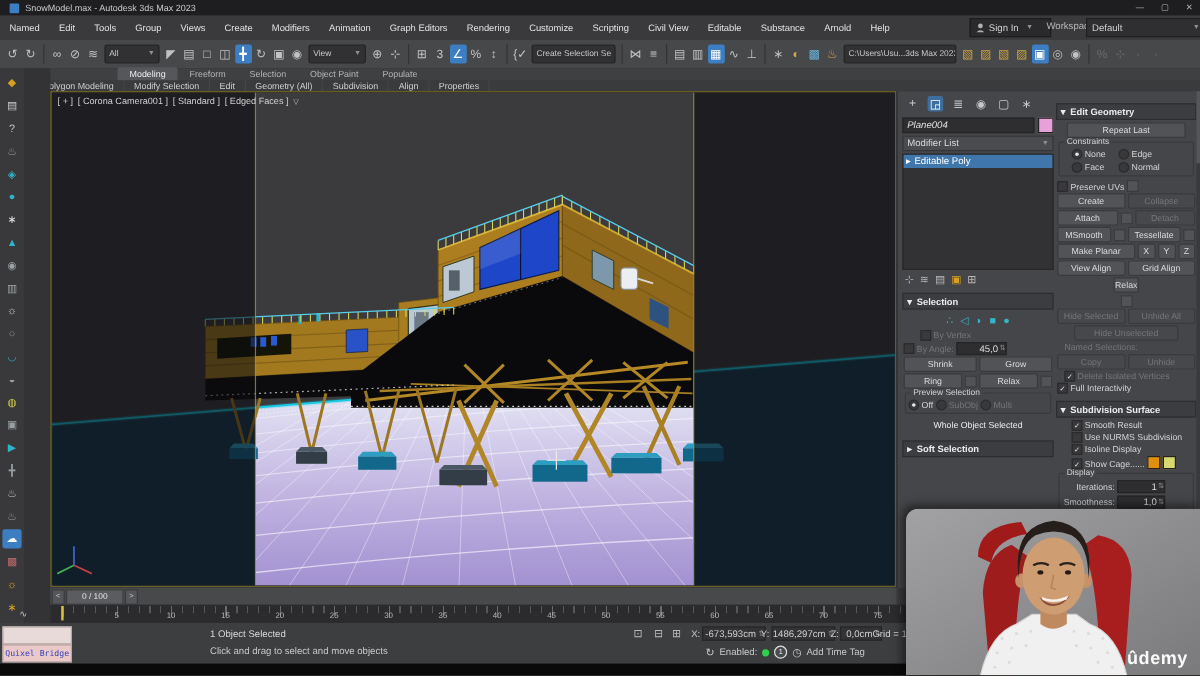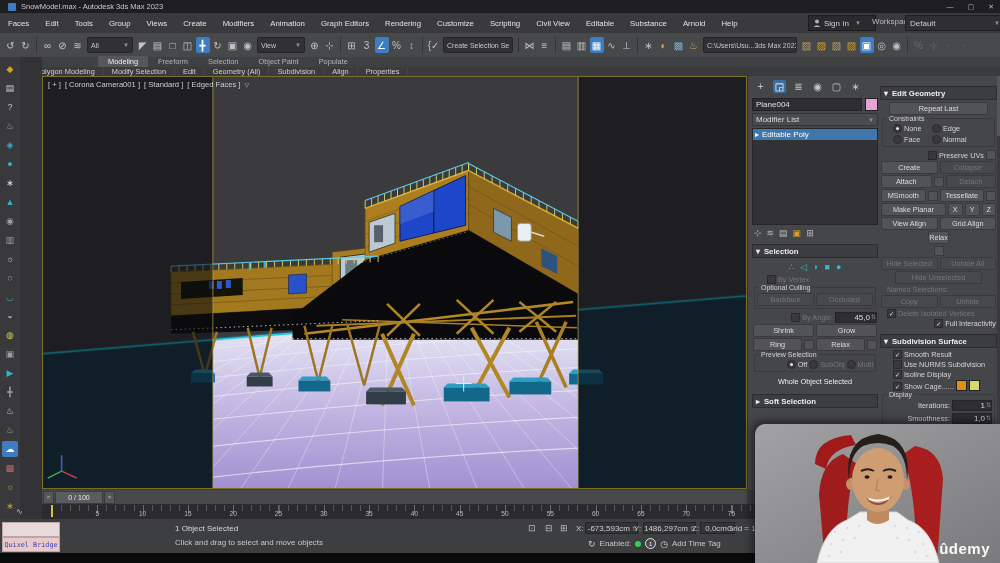--- a/index.html
+++ b/index.html
@@ -47,31 +47,31 @@
   
   #panel{left:747px;top:76px;width:253px;height:414px;background:#454649;border-left:1px solid #2e2e30;}
   #pcol1{position:absolute;left:4px;top:2px;width:126px;}
   #pcol2{position:absolute;left:132px;top:2px;width:117px;}
   #pscroll{position:absolute;right:0;top:0;width:4px;height:414px;background:#3a3a3c;}
   #pscroll div{width:4px;height:60px;background:#55565a;}
   .ptabs{display:flex;gap:6px;padding:2px 2px 4px 2px;}
   .ptab{width:13px;height:13px;display:flex;align-items:center;justify-content:center;color:#c6c6c8;font-size:10px;border-radius:2px;}
   .ptab.hl{background:#3d6f9e;color:#fff;}
   .namerow{display:flex;align-items:center;gap:3px;margin:1px 0;}
-  .namefield{flex:1;height:11px;background:#2e2e30;border:1px solid #242426;color:#e0e0e2;display:flex;align-items:center;padding:0 3px;}
+  .namefield{flex:1;height:11px;background:#2e2e30;border:1px solid #242426;color:#e0e0e2;display:flex;align-items:center;padding:0 3px;font-style:italic;}
   .swatch{width:11px;height:11px;border:1px solid #222;}
   .dd{height:11px;background:#4a4b4e;border:1px solid #353537;display:flex;align-items:center;justify-content:space-between;padding:0 3px;margin:2px 0;color:#dadadc;}
   #stackbox{height:95px;background:#323234;border:1px solid #272729;margin:1px 0;}
   #stackrow{height:11px;background:#3f76ab;color:#fff;display:flex;align-items:center;gap:3px;padding:0 2px;}
   #stacktools{display:flex;gap:5px;justify-content:flex-start;padding:2px;color:#b8b8ba;font-size:9px;}
   .rollout{margin-top:4px;}
   .rhead{height:12px;background:#3c3d40;border:1px solid #2d2d2f;display:flex;align-items:center;gap:4px;
          font-weight:bold;color:#ececee;font-size:7.8px;padding:0 3px;}
   .rbody{padding:2px 1px;display:flex;flex-direction:column;gap:1px;}
-  .row{display:flex;align-items:center;gap:2px;justify-content:flex-end;}
+  .row{display:flex;align-items:center;gap:2px;justify-content:flex-start;}
   .row.left{justify-content:flex-start;align-items:flex-end;}
   .pbtn{background:#525357;border:1px solid #3a3a3c;border-radius:2px;color:#dcdcde;text-align:center;
         padding:1px 0;font-size:7.3px;flex:1;}
   .pbtn.dis{background:#47484b;color:#76767a;}
   .pbtn.fix{flex:0 0 auto;padding:1px 4px;}
   .cb{width:7px;height:7px;background:#39393b;border:1px solid #2a2a2c;display:inline-flex;align-items:center;justify-content:center;
       color:#eaeaec;font-size:6px;flex:0 0 auto;}
   .rb{width:7px;height:7px;border-radius:50%;background:#39393b;border:1px solid #2a2a2c;display:inline-flex;align-items:center;justify-content:center;flex:0 0 auto;}
   .rb.sel::after{content:"";width:3px;height:3px;border-radius:50%;background:#e8e8ea;}
   .lab{color:#d4d4d6;font-size:7.3px;}
@@ -132,21 +132,21 @@
     <span class="t">SnowModel.max - Autodesk 3ds Max 2023</span>
     <div id="winbtns">
       <span>—</span>
       <span>▢</span>
       <span>✕</span>
     </div>
   </div>
 
   <div id="menubar" class="abs">
     <div id="menu-items">
-        <span>Faces</span>
+        <span>Named</span>
         <span>Edit</span>
         <span>Tools</span>
         <span>Group</span>
         <span>Views</span>
         <span>Create</span>
         <span>Modifiers</span>
         <span>Animation</span>
         <span>Graph Editors</span>
         <span>Rendering</span>
         <span>Customize</span>
@@ -552,27 +552,20 @@
             <span>∴</span>
             <span>◁</span>
             <span>◗</span>
             <span>■</span>
             <span>●</span>
           </div>
           <div class="row left" style="padding-left:14px;">
             <span class="cb"></span>
             <span class="lab dis">By Vertex</span>
           </div>
-          <div class="grp">
-            <span class="gt">Optional Culling</span>
-            <div class="row">
-              <span class="pbtn dis">Backface</span>
-              <span class="pbtn dis">Occluded</span>
-            </div>
-          </div>
           <div class="row">
             <span class="cb"></span>
             <span class="lab dis">By Angle:</span>
             <span class="spin" style="width:32px;">
                 <span>45,0</span>
               </span>
           </div>
           <div class="row">
             <span class="pbtn">Shrink</span>
             <span class="pbtn">Grow</span>

